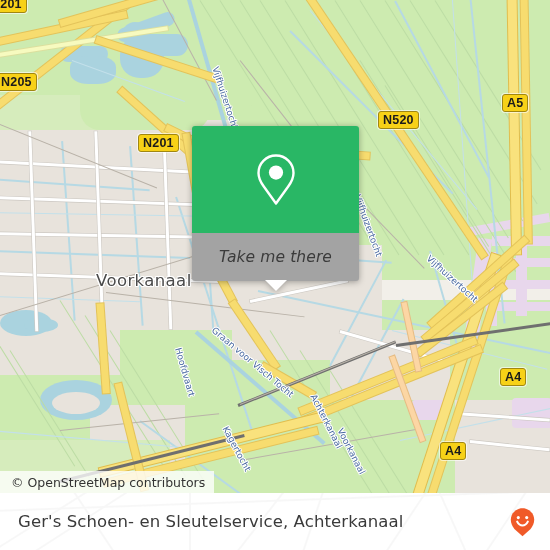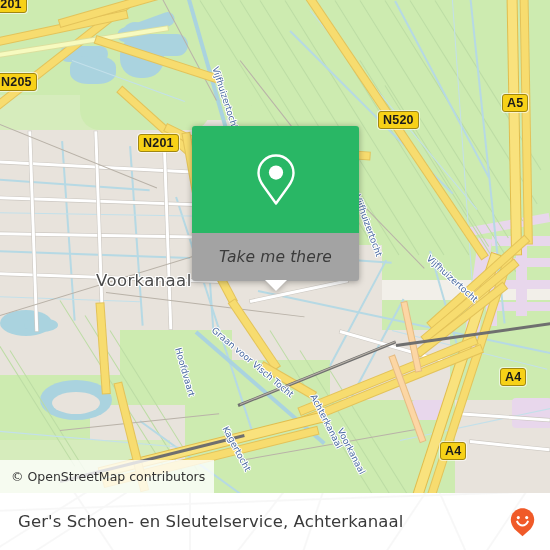--- a/index.html
+++ b/index.html
@@ -87,21 +87,21 @@
   }
   .card-pointer {
     position:absolute; left:50%; bottom:-10px; transform:translateX(-50%);
     width:0; height:0;
     border-left:11px solid transparent; border-right:11px solid transparent;
     border-top:11px solid #ffffff;
   }
 
   
   .attrib {
-    position:absolute; left:0; bottom:0; height:33px;
+    position:absolute; left:0; bottom:0; height:22px;
     background:rgba(255,255,255,.78);
     display:flex; align-items:center; padding:0 9px 0 11px;
     font-size:12.5px; color:#333; font-family:"DejaVu Sans", sans-serif;
   }
 
   
   .footer {
     position:absolute; left:0; top:493px; width:550px; height:57px;
     background:#ffffff; display:flex; align-items:center;
     justify-content:space-between; padding:0 14px 0 18px;

